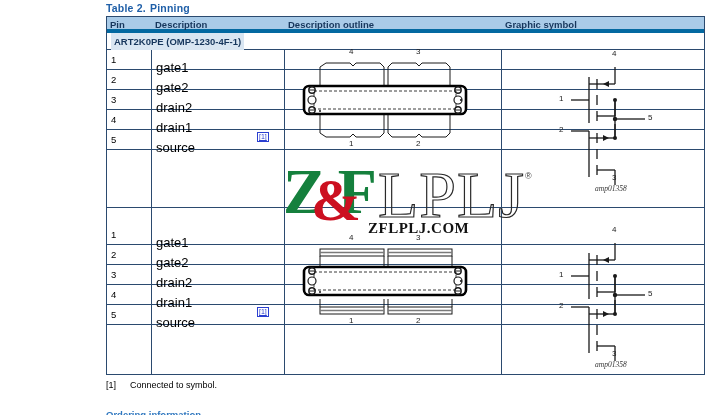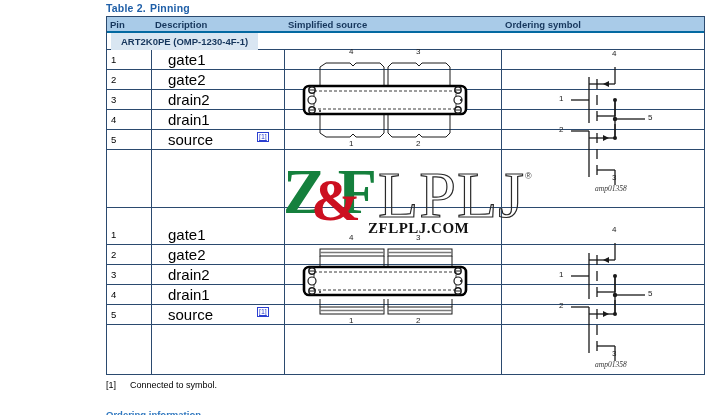--- a/index.html
+++ b/index.html
@@ -26,52 +26,52 @@
     width:599px;height:359px;
     border:1px solid #2b4a6f;
     box-sizing:border-box;
     background:#fff;
   }
   .row{position:absolute;left:0;width:100%;box-sizing:border-box;}
 
   .hdr{
     top:0;height:16px;
     background:#a9cbe8;
-    border-bottom:2px solid #0369a1;
+    border-bottom:4px solid #0369a1;
   }
   .hdr .cell{
     position:absolute;top:0;height:15px;line-height:15px;
     font-size:9.5px;font-weight:bold;color:#16365c;
     padding-left:3px;box-sizing:border-box;white-space:nowrap;
   }
 
   
   .vrule{
     position:absolute;width:1px;background:#2b4a6f;
   }
 
   .sect{
     height:17px;line-height:17px;
     border-bottom:1px solid #2b4a6f;
     background:#fff;
   }
   .sect .txt{
     position:absolute;left:4px;top:0;
     font-size:9.5px;font-weight:bold;color:#16365c;
-    background:#d9e6f2;padding:0 10px;white-space:nowrap;
+    background:#d9e6f2;padding:0 3px;white-space:nowrap;
   }
 
   .prow{height:20px;border-bottom:1px solid #2b4a6f;}
   .prow .pin{
     position:absolute;left:0;top:0;width:44px;height:19px;line-height:19px;
     font-size:9.5px;color:#000;padding-left:4px;box-sizing:border-box;
   }
   .prow .desc{
-    position:absolute;left:44px;top:0;height:19px;line-height:19px;
-    font-size:15px;color:#000;padding-left:17px;box-sizing:border-box;
+    position:absolute;left:44px;top:8px;height:19px;line-height:19px;
+    font-size:13px;color:#000;padding-left:5px;box-sizing:border-box;
   }
   .fnlink{
     position:absolute;left:150px;top:2px;
     font-size:7px;color:#2b3fd0;
     border:1px solid #2b3fd0;
     line-height:8px;padding:0 1px;
     text-decoration:underline;
   }
 
   
@@ -145,22 +145,22 @@
 
   <div class="tbl">
 
     <div class="vrule" style="left:44px;top:16px;bottom:0;"></div>
     <div class="vrule" style="left:177px;top:0;bottom:0;"></div>
     <div class="vrule" style="left:394px;top:0;bottom:0;"></div>
 
     <div class="row hdr">
       <div class="cell" style="left:0;width:44px;">Pin</div>
       <div class="cell" style="left:45px;width:132px;">Description</div>
-      <div class="cell" style="left:178px;width:216px;">Simplified source</div>
-      <div class="cell" style="left:395px;width:203px;">Ordering symbol</div>
+      <div class="cell" style="left:178px;width:216px;">Description outline</div>
+      <div class="cell" style="left:395px;width:203px;">Graphic symbol</div>
     </div>
 
     <div class="row sect" style="top:16px;">
       <span class="txt">ART2K0PE (OMP-1230-4F-1)</span>
     </div>
 
     <div class="row prow" style="top:33px;">
       <span class="pin">1</span>
       <span class="desc">gate1</span>
     </div>

